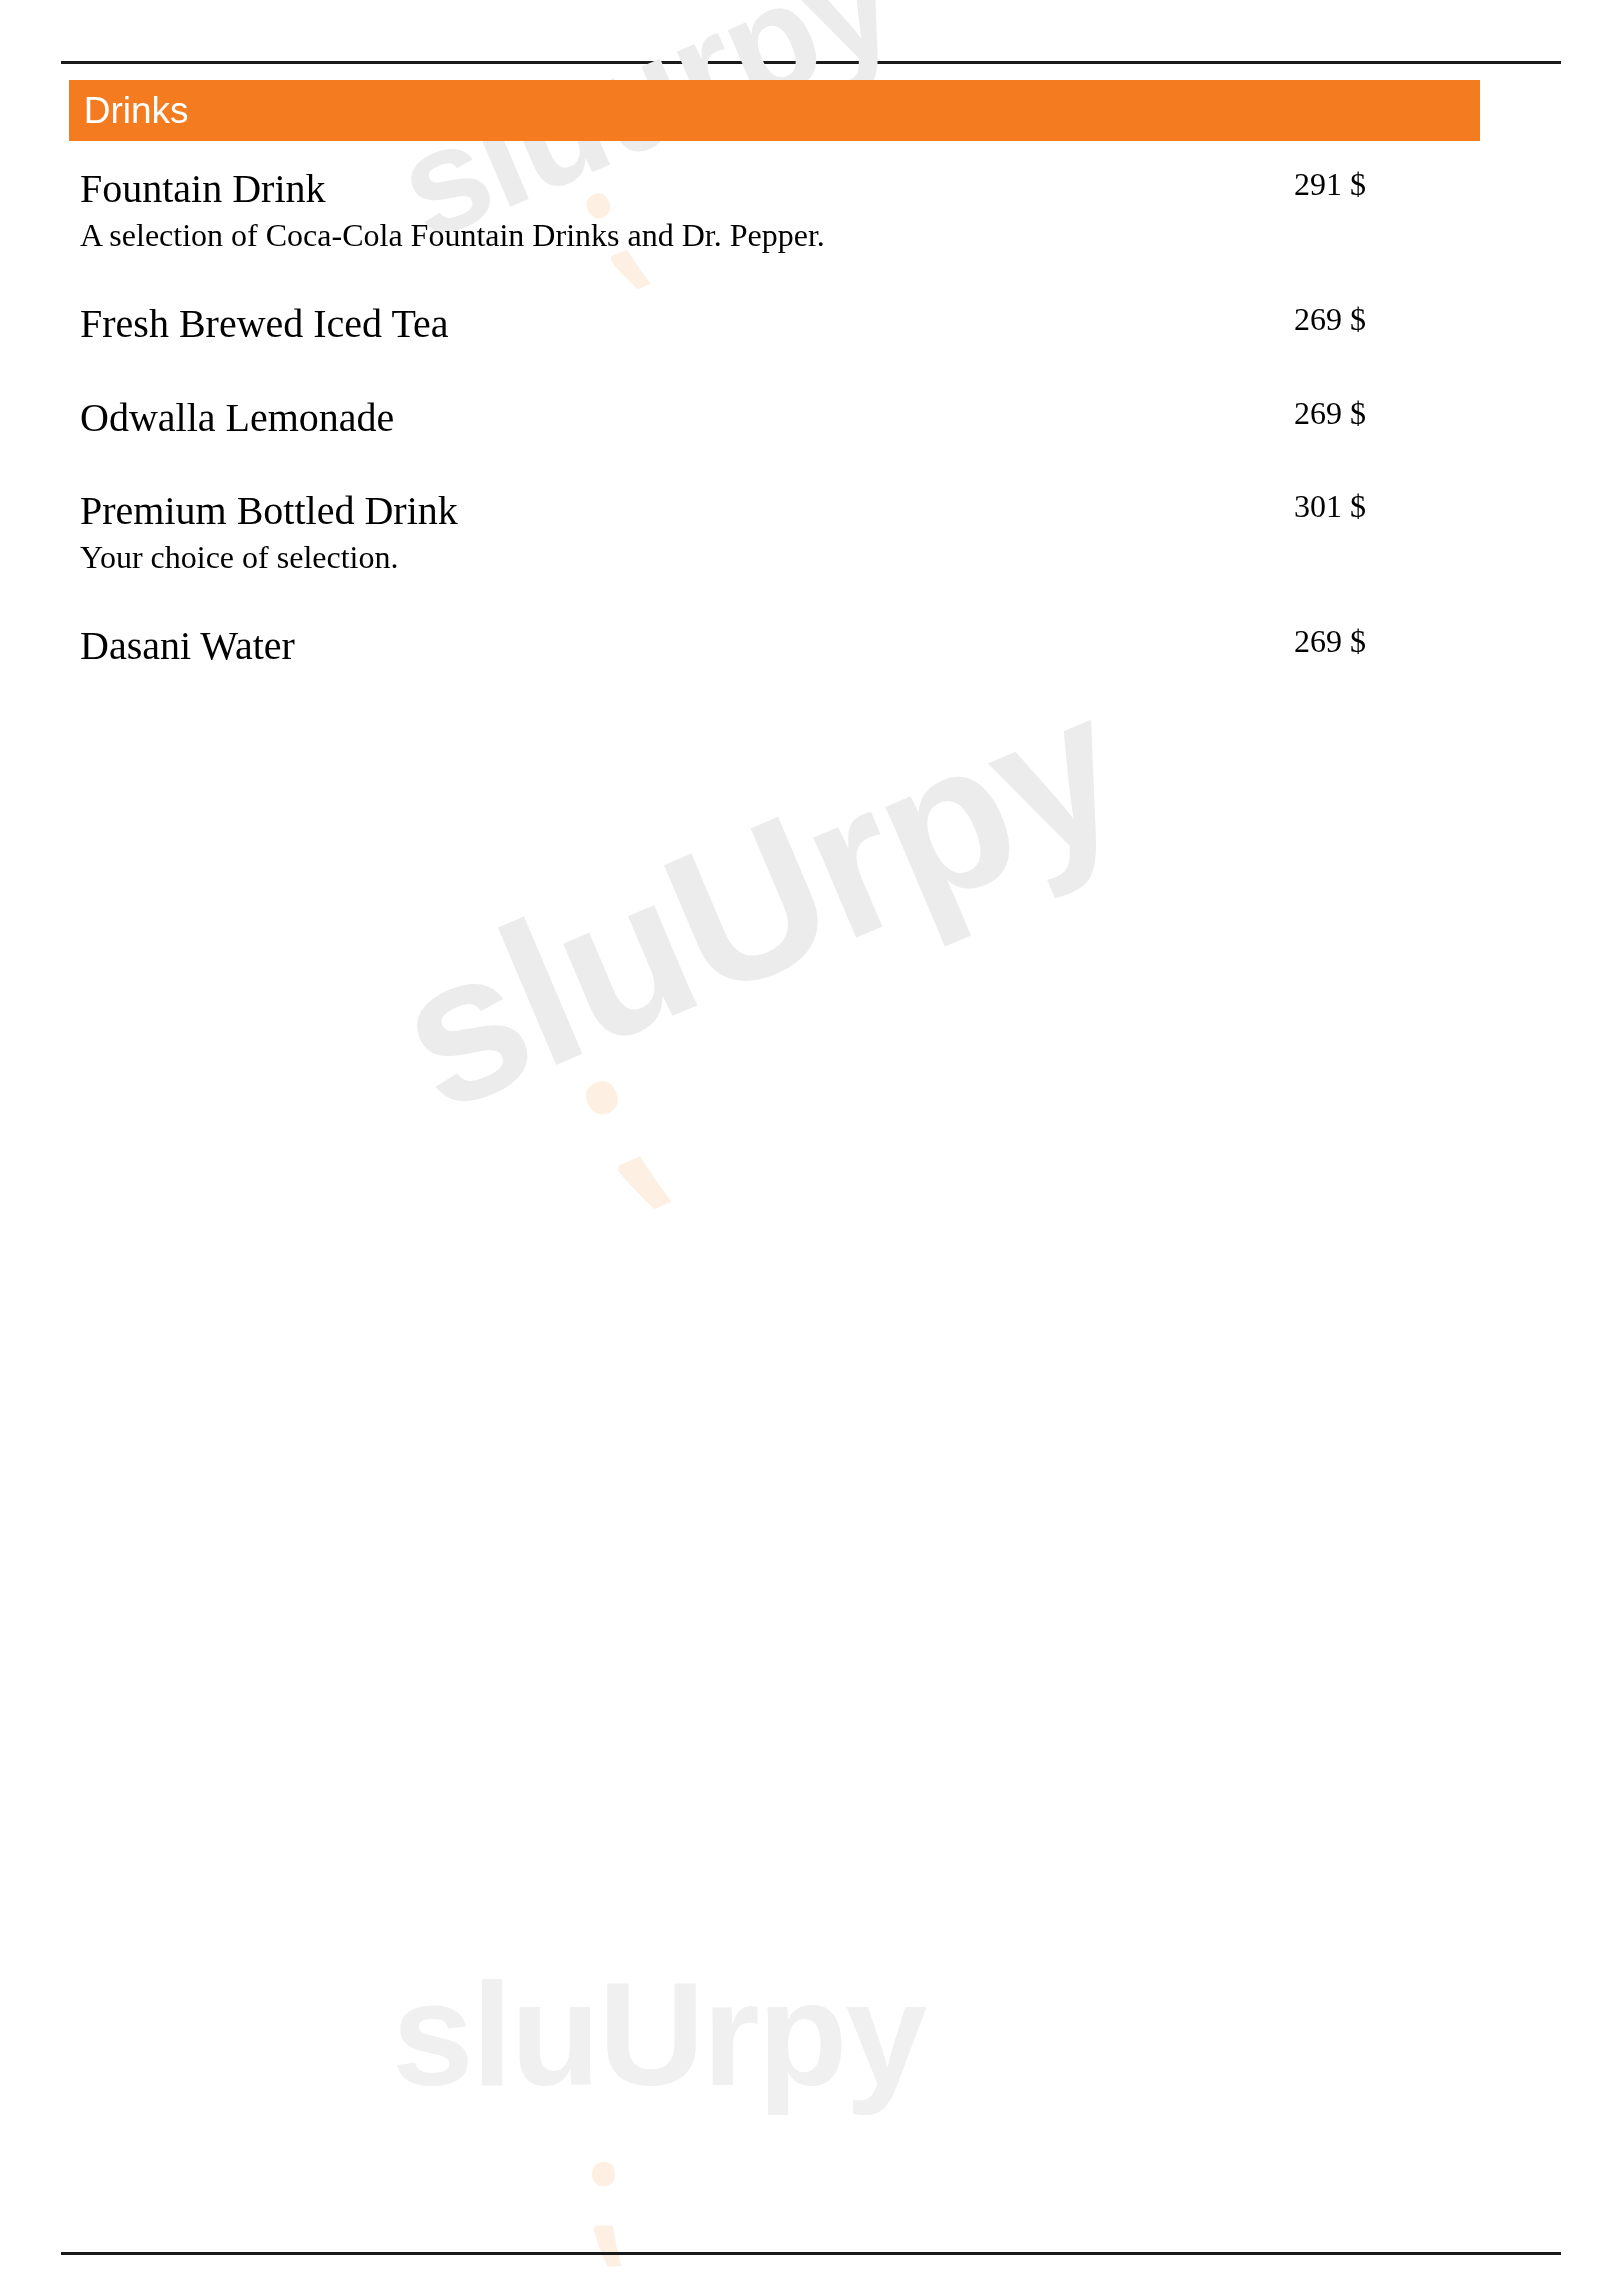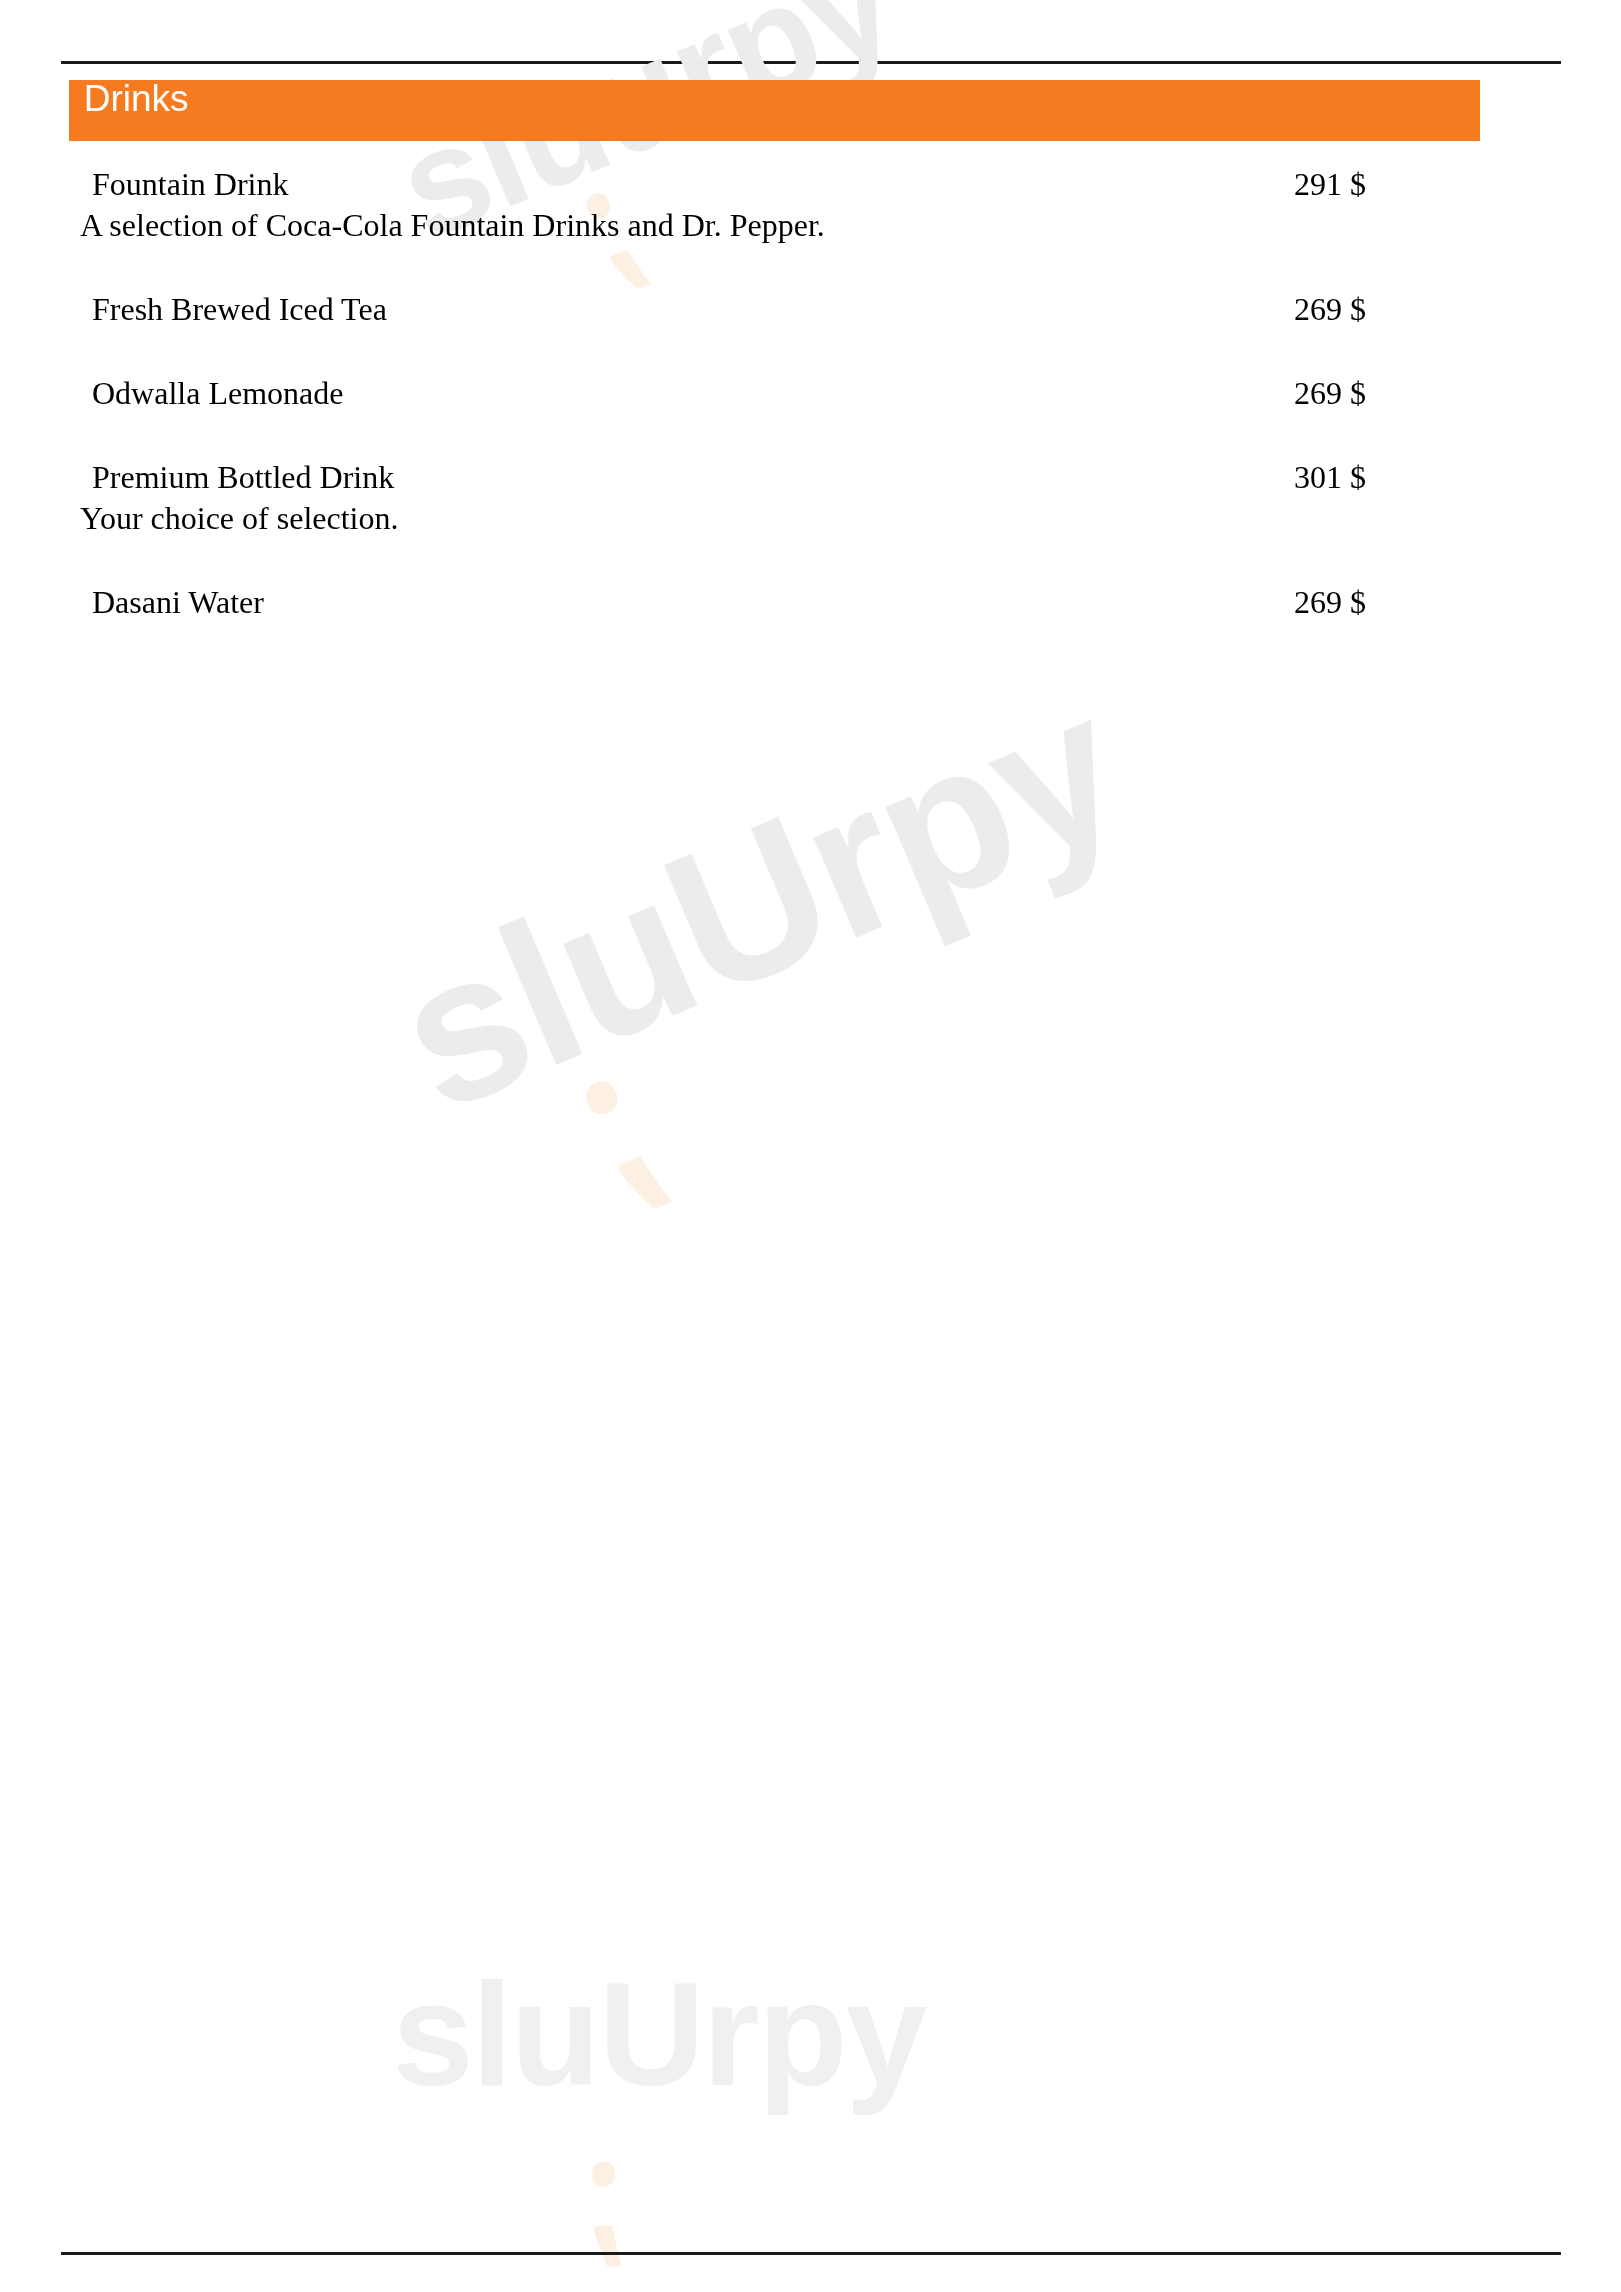--- a/index.html
+++ b/index.html
@@ -80,21 +80,21 @@
 
   
   .section-bar {
     position: absolute;
     left: 69px;
     top: 80px;
     width: 1411px;
     height: 61px;
     background: #f47b20;
     display: flex;
-    align-items: flex-start;
+    align-items: center;
   }
   .section-bar .title {
     font-family: "Liberation Sans", sans-serif;
     font-size: 37px;
     color: #ffffff;
     padding-left: 14.7px;
     line-height: 1;
   }
 
   
@@ -106,24 +106,23 @@
   }
   .item {
     margin-bottom: 45px;
   }
   .item-row {
     display: flex;
     align-items: flex-start;
     justify-content: space-between;
   }
   .item-name {
-    font-size: 32px;
+    font-size: 40px;
     line-height: 1.22;
     max-width: 1108px;
-    margin-left: 12px;
   }
   .item-price {
     font-size: 32px;
     line-height: 1.22;
     white-space: nowrap;
     min-width: 127px;
     padding-right: 61px;
   }
   .item-desc {
     font-size: 32px;

